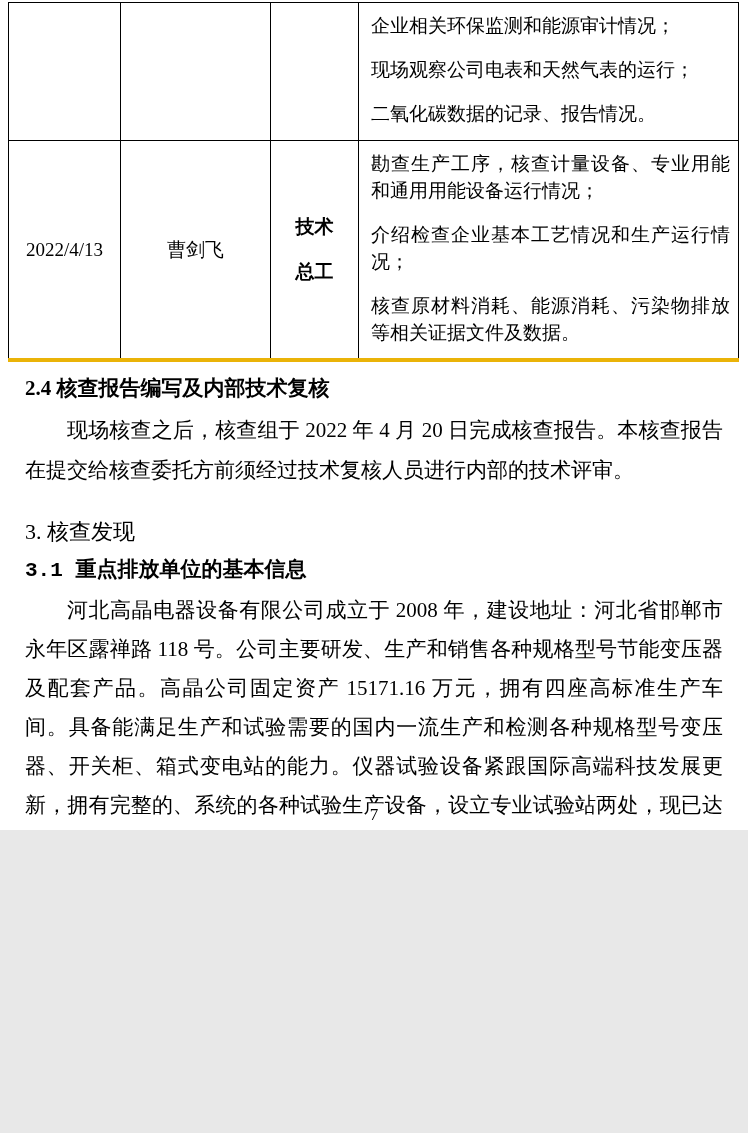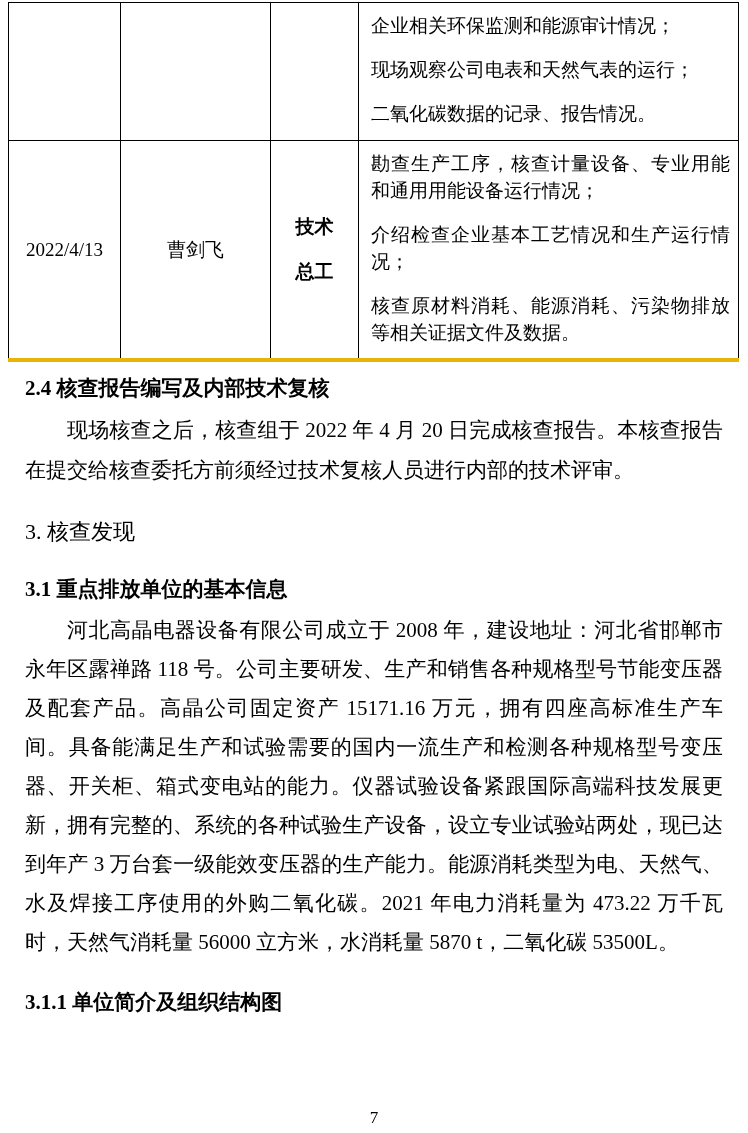--- a/index.html
+++ b/index.html
@@ -1,18 +1,18 @@
 <!DOCTYPE html>
 <html><head>
 <meta charset="utf-8">
 <style>
   html,body{margin:0;padding:0;background:#e8e8e8;}
   .page{
     position:relative;
-    width:748px;height:1133px;
+    width:748px;height:830px;
     margin:0 auto;
     background:#ffffff;
     color:#000000;
     font-family:"Liberation Serif","DejaVu Serif",serif;
     overflow:hidden;
   }
   
   .doc-table{
     border-collapse:collapse;
     table-layout:fixed;
@@ -51,21 +51,21 @@
   }
   .body-para{
     font-size:21px;
     margin:8px 25px 0 25px;
     text-indent:2em;
     text-align:justify;
   }
   .lh40{line-height:40px;}
   .lh39{line-height:39px;}
   .lh38{line-height:38px;}
-  .mt24{margin-top:28px;}
+  .mt24{margin-top:8px;font-family:Liberation Mono, monospace;}
   .mt26{margin-top:26px;}
   
   .page-number{
     position:absolute;
     left:0;right:0;bottom:5px;
     text-align:center;
     font-size:17px;
   }
 </style>
 </head>

